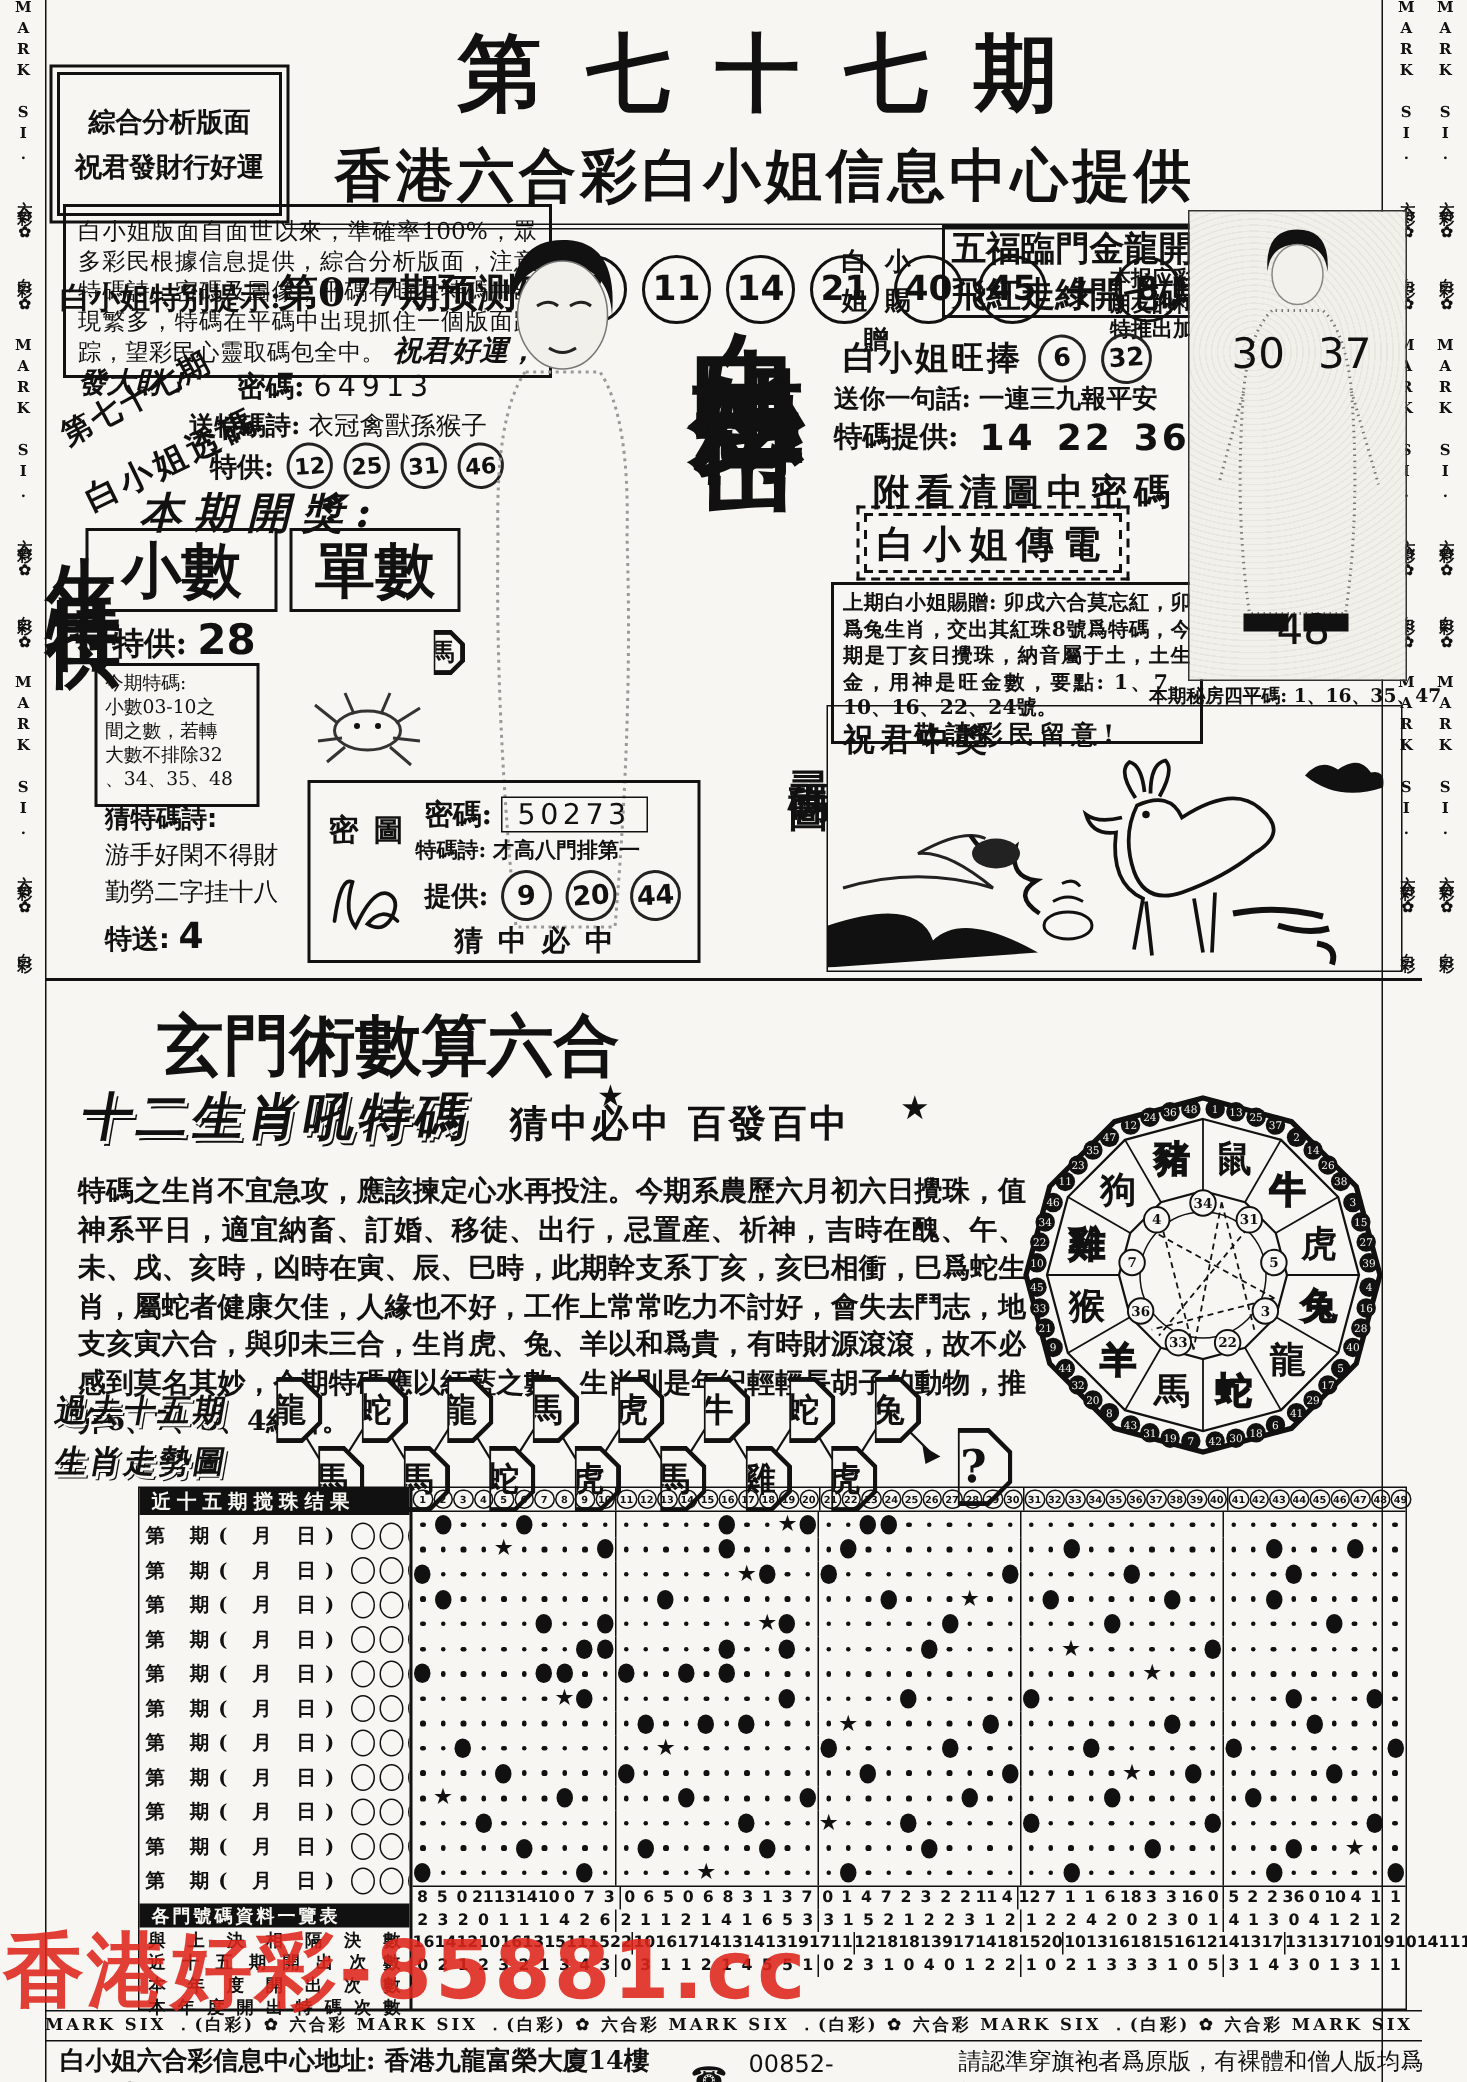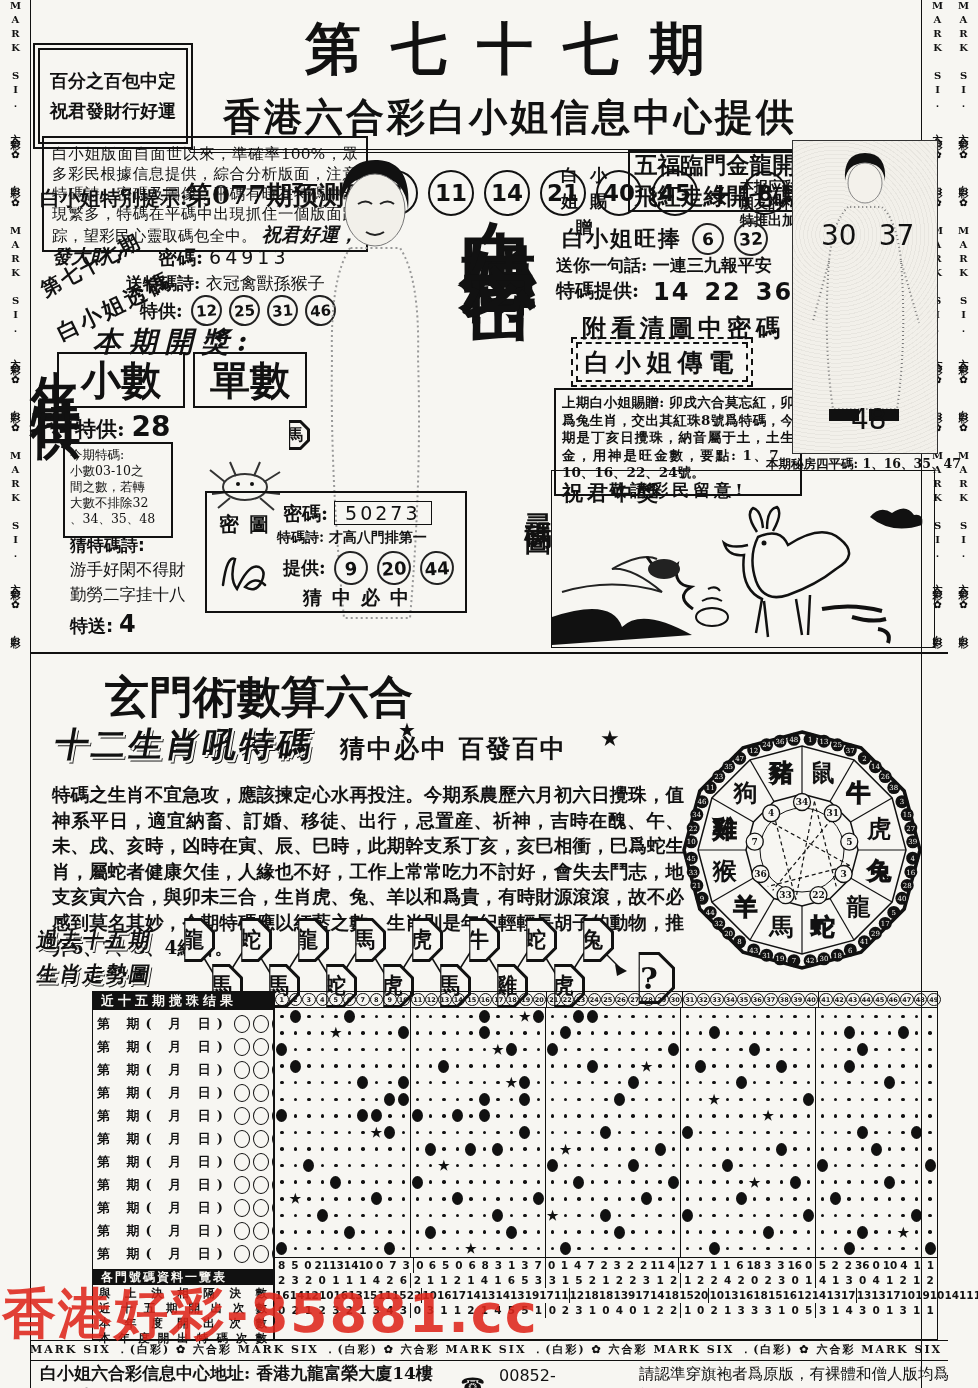--- a/index.html
+++ b/index.html
@@ -55,21 +55,21 @@
     </div>
   <div class="abs strip" id="strip-r">
       <div class="strip-inner">✿ MARK SI. 六合彩 ✿ 白彩  ✿ MARK SI. 六合彩 ✿ 白彩  ✿ MARK SI. 六合彩 ✿ 白彩  ✿ MARK SI. 六合彩 ✿ 白彩  ✿ MARK SI. 六合彩 ✿ 白彩  ✿ MARK SI. 六合彩 ✿ 白彩  ✿ MARK SI. 六合彩 ✿ 白彩  ✿ MARK SI. 六合彩 ✿ 白彩  ✿ MARK SI. 六合彩 ✿ 白彩  </div>
     </div>
   <div class="abs strip" id="strip-r2">
       <div class="strip-inner">✿ MARK SI. 六合彩 ✿ 白彩  ✿ MARK SI. 六合彩 ✿ 白彩  ✿ MARK SI. 六合彩 ✿ 白彩  ✿ MARK SI. 六合彩 ✿ 白彩  ✿ MARK SI. 六合彩 ✿ 白彩  ✿ MARK SI. 六合彩 ✿ 白彩  ✿ MARK SI. 六合彩 ✿ 白彩  ✿ MARK SI. 六合彩 ✿ 白彩  ✿ MARK SI. 六合彩 ✿ 白彩  </div>
     </div>
 
   <div class="abs box2" style="left:38px;top:48px;width:146px;height:92px;outline:2px solid #111;outline-offset:3px;
        display:flex;flex-direction:column;justify-content:center;align-items:center;gap:6px;">
-    <div class="b" style="font-size:18px;">百分之百包中定</div>
+    <div class="b" style="font-size:18px;">綜合分析版面</div>
     <div class="b" style="font-size:18px;">祝君發財行好運</div>
   </div>
 
   <div class="abs b" style="left:285px;top:12px;width:470px;font-size:56px;letter-spacing:30px;text-align:center;">第七十七期</div>
   <div class="abs b" style="left:190px;top:92px;width:640px;font-size:38px;letter-spacing:3px;text-align:center;
        border-bottom:4px double #111;padding-bottom:6px;">香港六合彩白小姐信息中心提供</div>
 
 
   <div class="abs" style="left:40px;top:185px;font-size:20px;font-weight:bold;">白小姐特別提示:</div>
   <div class="abs b" style="left:186px;top:178px;font-size:26px;">第077期预测码:</div>
@@ -162,21 +162,21 @@
   <svg class="abs" style="left:300px;top:148px;" width="150" height="500" viewBox="0 0 150 500">
     <path d="M40 60 Q40 10 78 12 Q112 14 108 62 Q106 30 76 28 Q44 28 40 60 Z" fill="#111"></path>
     <ellipse cx="75" cy="62" rx="30" ry="36" fill="#f2f0ea" stroke="#777"></ellipse>
     <path d="M58 56 q8 -5 14 0 M80 56 q8 -5 14 0" stroke="#222" fill="none" stroke-width="2"></path>
     <path d="M66 84 q9 6 18 0" stroke="#222" fill="none" stroke-width="2"></path>
     <path d="M50 100 Q30 130 32 210 Q30 330 44 470 L110 470 Q122 330 118 210 Q120 130 100 100 Z" fill="none" stroke="#999" stroke-dasharray="2 3" stroke-width="2"></path>
   </svg>
   <div class="abs vert b" style="left:445px;top:160px;height:490px;font-size:76px;line-height:108px;letter-spacing:10px;">白小姐傳密</div>
   <div class="abs vert b" style="left:520px;top:492px;height:130px;font-size:27px;letter-spacing:8px;">尋碼圖</div>
 
-  <div class="abs box2" style="left:205px;top:491px;width:258px;height:118px;">
+  <div class="abs box2" style="left:205px;top:520px;width:258px;height:118px;">
     <div class="abs b" style="left:12px;top:18px;font-size:20px;letter-spacing:10px;">密圖</div>
     <svg class="abs" style="left:8px;top:52px;" width="60" height="60" viewBox="0 0 60 60">
       <path d="M8 40 Q12 10 20 14 Q14 34 22 44 Q34 18 44 22 Q52 26 46 38 Q40 48 30 42 Q40 30 50 40" fill="none" stroke="#111" stroke-width="2.5" stroke-linecap="round"></path>
     </svg>
     <div class="abs" style="left:76px;top:8px;font-size:19px;">
       <span class="b">密碼:</span>
       <span class="sans" style="border:1.5px solid #111;padding:0 10px;letter-spacing:3px;">50273</span>
     </div>
     <div class="abs" style="left:70px;top:36px;font-size:14px;">
       <span class="b">特碼詩:</span>

